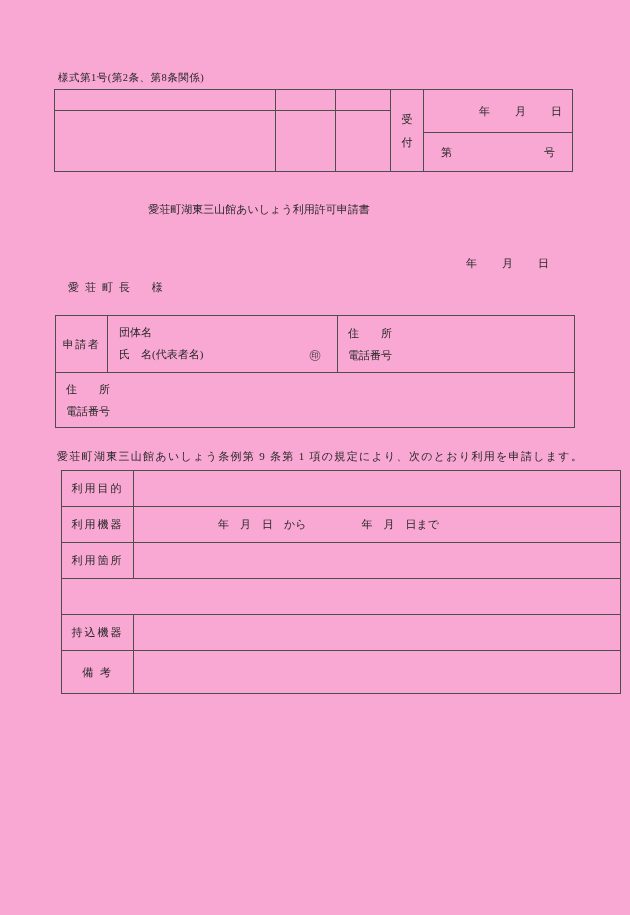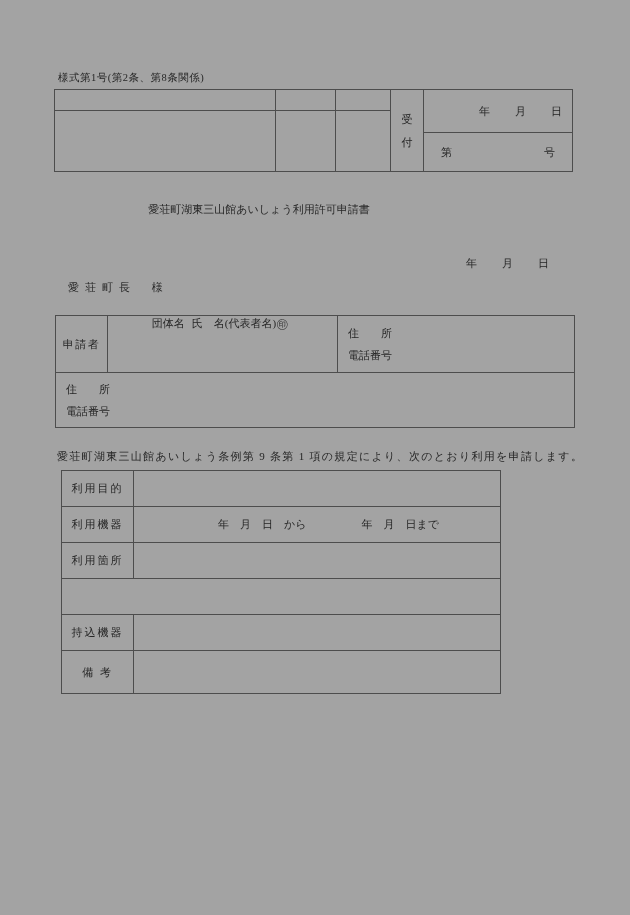--- a/index.html
+++ b/index.html
@@ -1,19 +1,19 @@
 <!DOCTYPE html>
 <html><head>
 <meta charset="utf-8">
 <style>
   html,body{margin:0;padding:0;background:#fcfcfc;}
   .page{
     position:relative;
     width:630px;height:915px;
-    background:#a3a3a3;
+    background:#f9a8d4;
     font-family:"Liberation Serif","DejaVu Serif",serif;
     color:#262626;
     font-size:11px;
     overflow:hidden;
   }
   .abs{position:absolute;}
   
   .rcpt{
     left:54px;top:89px;width:519px;height:83px;
     border:1px solid #4d4d4d;
@@ -52,34 +52,34 @@
   }
   .appl .arow{display:flex;box-sizing:border-box;}
   .appl .arow.first{height:57px;border-bottom:1px solid #4d4d4d;}
   .appl .arow.second{flex:1;}
   .appl .role{
     width:52px;border-right:1px solid #4d4d4d;box-sizing:border-box;
     display:flex;align-items:center;justify-content:center;letter-spacing:1.5px;
   }
   .appl .namecol{
     width:230px;border-right:1px solid #4d4d4d;box-sizing:border-box;
-    display:flex;flex-direction:row;justify-content:center;gap:7px;
+    display:flex;flex-direction:column;justify-content:center;gap:7px;
     padding-left:11px;
   }
   .appl .contactcol{
     flex:1;display:flex;flex-direction:column;justify-content:center;gap:7px;
     padding-left:10px;
   }
   .appl .nameline2{display:flex;justify-content:space-between;padding-right:16px;}
   .seal{font-size:12px;}
   
   .statement{left:57px;top:449px;font-size:11px;letter-spacing:1.3px;white-space:nowrap;}
   
   .usage{
-    left:61px;top:470px;width:440px;height:224px;
+    left:61px;top:470px;width:560px;height:224px;
     border:1px solid #4d4d4d;box-sizing:border-box;
     display:flex;flex-direction:column;
   }
   .usage .urow{display:flex;box-sizing:border-box;height:36px;border-bottom:1px solid #4d4d4d;}
   .usage .urow.last{flex:1;border-bottom:none;}
   .usage .ulabel{
     width:72px;border-right:1px solid #4d4d4d;box-sizing:border-box;
     display:flex;align-items:center;justify-content:center;letter-spacing:2px;
   }
   .usage .uvalue{flex:1;display:flex;align-items:center;}

